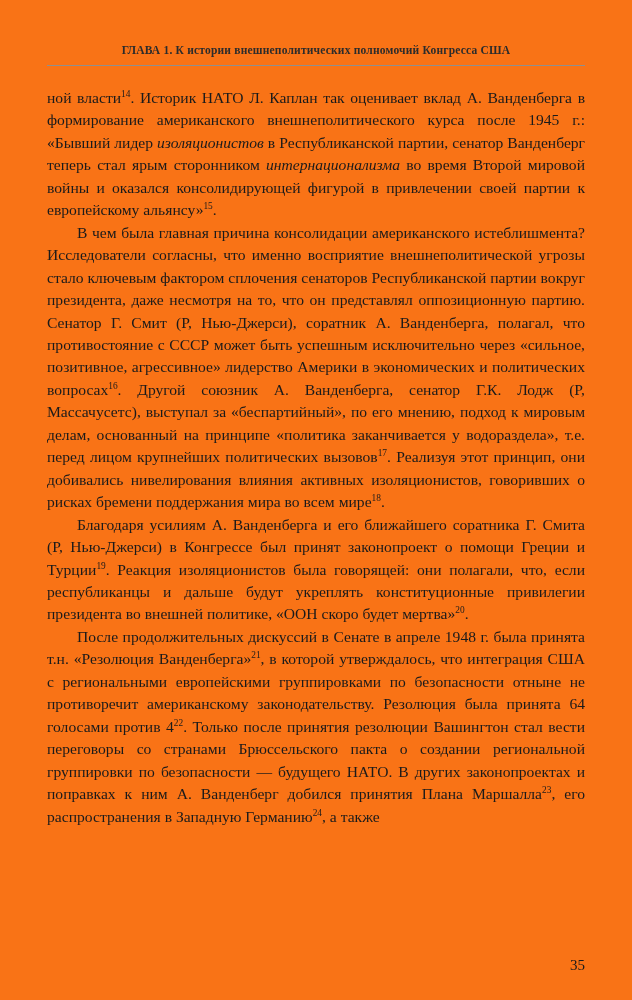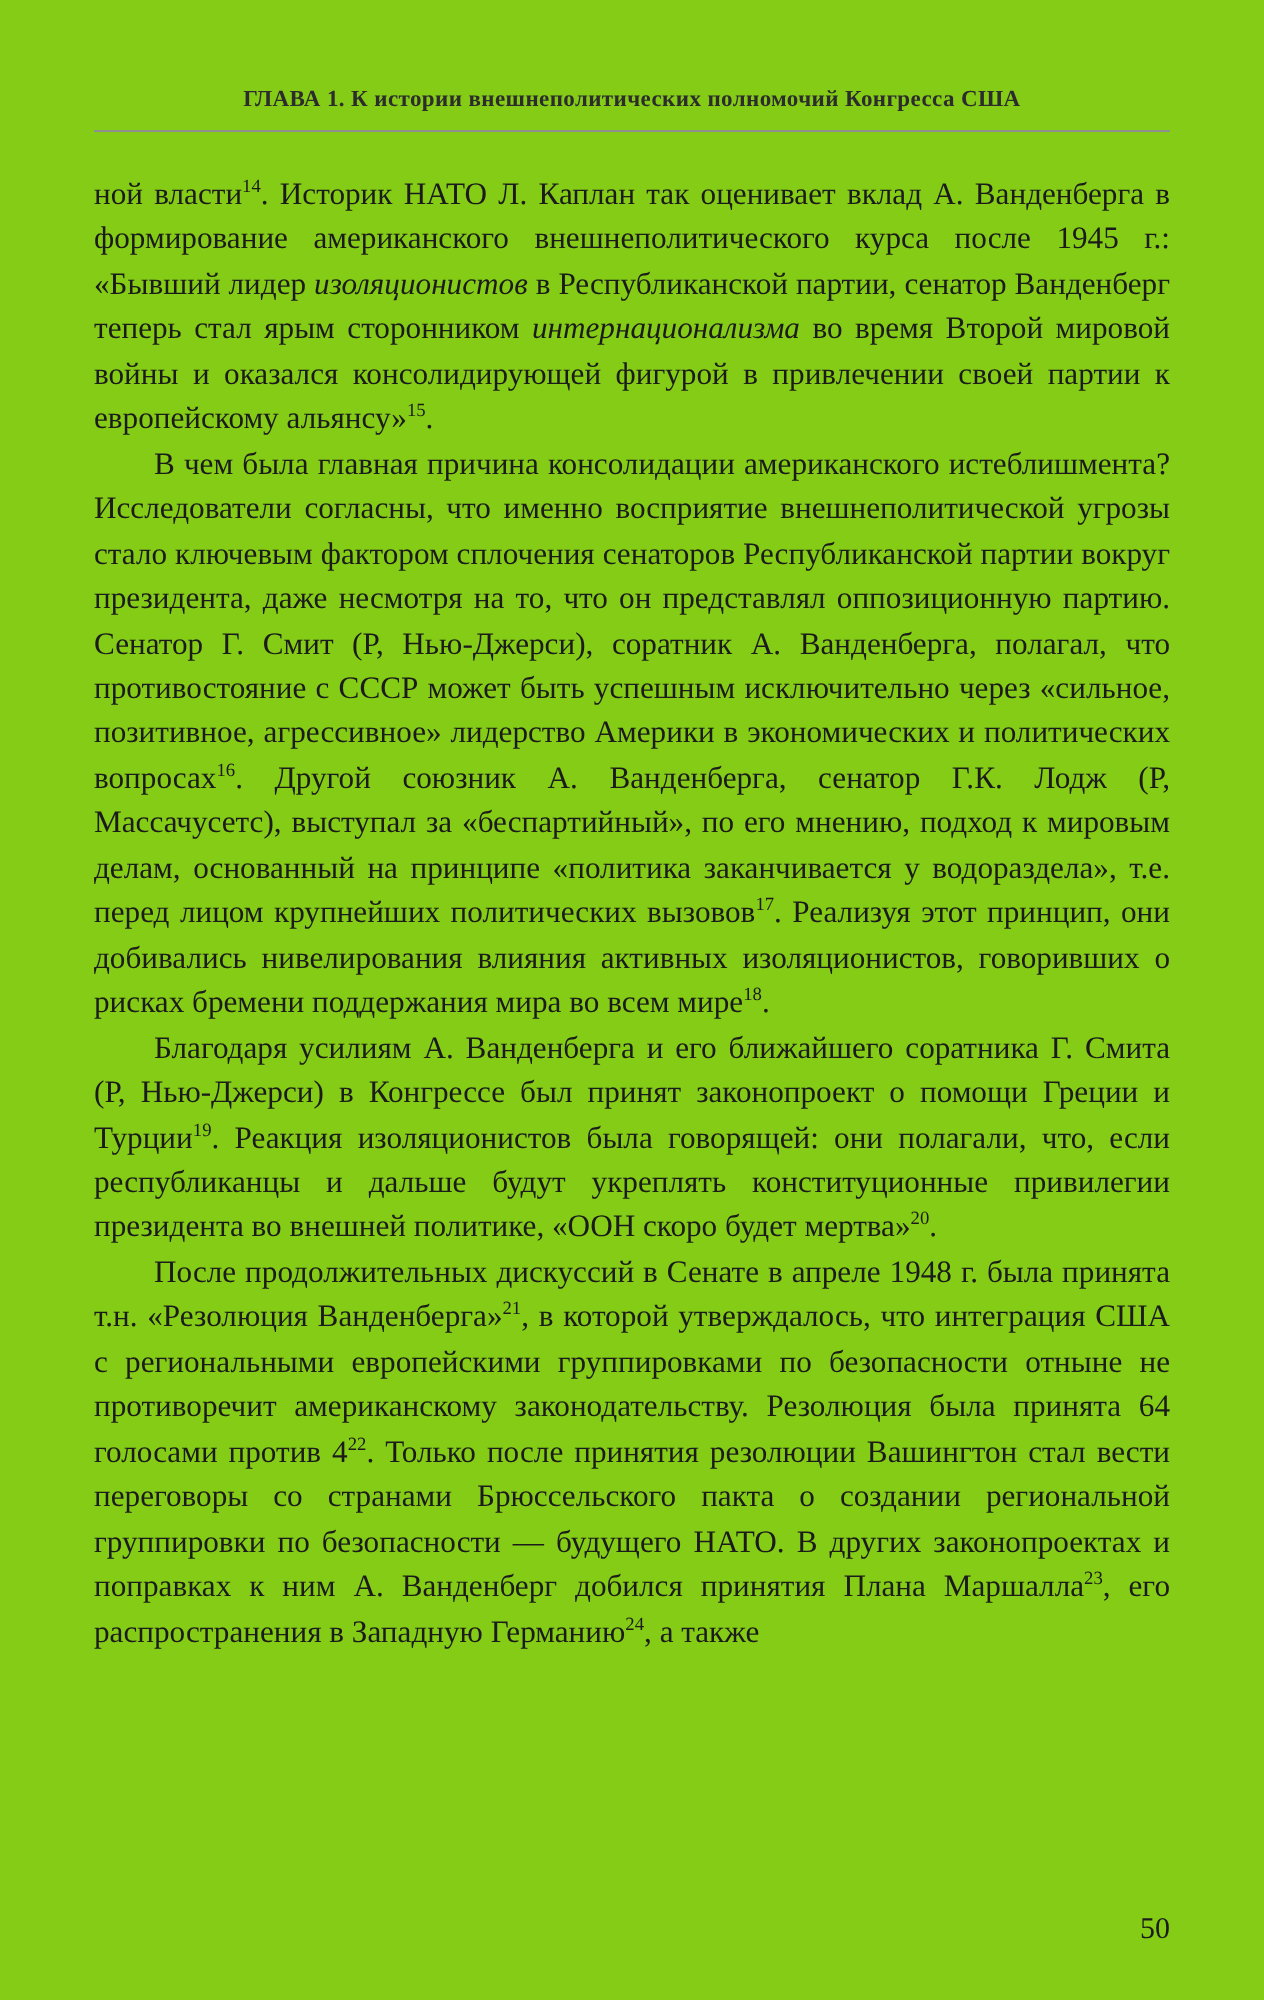--- a/index.html
+++ b/index.html
@@ -13,21 +13,21 @@
     font-family: "Liberation Serif", serif;
     color: #1b1b1b;
     overflow: hidden;
   }
   .page {
     position: relative;
     width: 632px;
     height: 1000px;
     box-sizing: border-box;
     padding: 44px 47px 0 47px;
-    background: #84cc16;
+    background: #f97316;
   }
   .running-header {
     text-align: center;
     font-family: "Liberation Serif", serif;
     font-size: 11.5px;
     font-weight: bold;
     letter-spacing: 0.2px;
     color: #2c2c2c;
     padding-bottom: 9px;
     border-bottom: 1px solid #8f8f8f;
@@ -70,14 +70,14 @@
     <span>ГЛАВА 1. К истории внешнеполитических полномочий Конгресса США</span>
   </header>
 
   <main class="body-text">
       <p class="para"><span>ной власти</span><sup class="fn">14</sup><span>. Историк НАТО Л. Каплан так оценивает вклад А. Ванденберга в формирование американского внешнеполитического курса после 1945 г.: «Бывший лидер </span><em>изоляционистов</em><span> в Республиканской партии, сенатор Ванденберг теперь стал ярым сторонником </span><em>интернационализма</em><span> во время Второй мировой войны и оказался консолидирующей фигурой в привлечении своей партии к европейскому альянсу»</span><sup class="fn">15</sup><span>.</span></p>
       <p class="para indent"><span>В чем была главная причина консолидации американского истеблишмента? Исследователи согласны, что именно восприятие внешнеполитической угрозы стало ключевым фактором сплочения сенаторов Республиканской партии вокруг президента, даже несмотря на то, что он представлял оппозиционную партию. Сенатор Г. Смит (Р, Нью-Джерси), соратник А. Ванденберга, полагал, что противостояние с СССР может быть успешным исключительно через «сильное, позитивное, агрессивное» лидерство Америки в экономических и политических вопросах</span><sup class="fn">16</sup><span>. Другой союзник А. Ванденберга, сенатор Г.К. Лодж (Р, Массачусетс), выступал за «беспартийный», по его мнению, подход к мировым делам, основанный на принципе «политика заканчивается у водораздела», т.е. перед лицом крупнейших политических вызовов</span><sup class="fn">17</sup><span>. Реализуя этот принцип, они добивались нивелирования влияния активных изоляционистов, говоривших о рисках бремени поддержания мира во всем мире</span><sup class="fn">18</sup><span>.</span></p>
       <p class="para indent"><span>Благодаря усилиям А. Ванденберга и его ближайшего соратника Г. Смита (Р, Нью-Джерси) в Конгрессе был принят законопроект о помощи Греции и Турции</span><sup class="fn">19</sup><span>. Реакция изоляционистов была говорящей: они полагали, что, если республиканцы и дальше будут укреплять конституционные привилегии президента во внешней политике, «ООН скоро будет мертва»</span><sup class="fn">20</sup><span>.</span></p>
       <p class="para indent"><span>После продолжительных дискуссий в Сенате в апреле 1948 г. была принята т.н. «Резолюция Ванденберга»</span><sup class="fn">21</sup><span>, в которой утверждалось, что интеграция США с региональными европейскими группировками по безопасности отныне не противоречит американскому законодательству. Резолюция была принята 64 голосами против 4</span><sup class="fn">22</sup><span>. Только после принятия резолюции Вашингтон стал вести переговоры со странами Брюссельского пакта о создании региональной группировки по безопасности — будущего НАТО. В других законопроектах и поправках к ним А. Ванденберг добился принятия Плана Маршалла</span><sup class="fn">23</sup><span>, его распространения в Западную Германию</span><sup class="fn">24</sup><span>, а также</span></p>
     </main>
 
-  <span class="page-number">50</span>
+  <span class="page-number">35</span>
 </div>
 
 </body></html>

